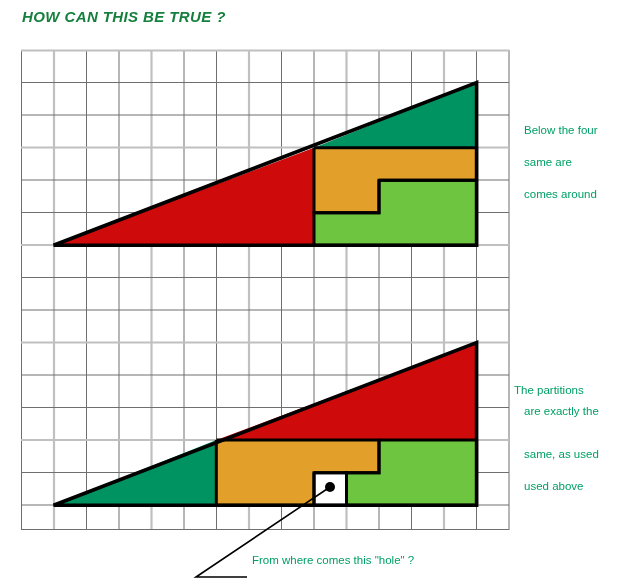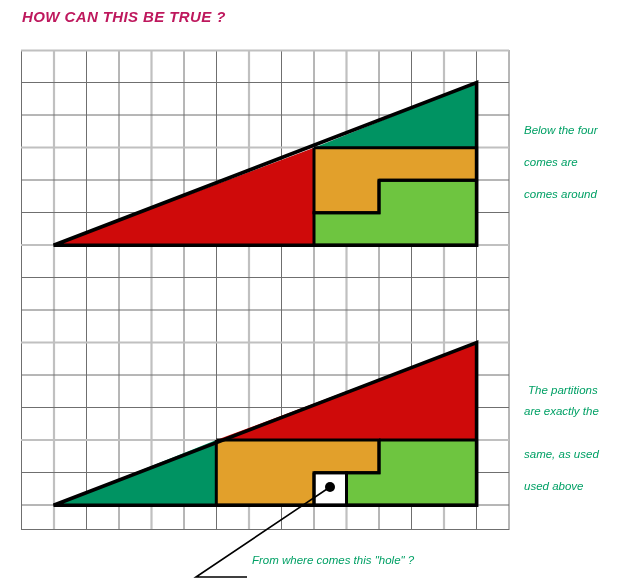--- a/index.html
+++ b/index.html
@@ -14,43 +14,42 @@
     font-family: "Liberation Sans", sans-serif;
     overflow: hidden;
   }
   #page-title {
     position: absolute;
     left: 22px;
     top: 8px;
     font-size: 15px;
     font-weight: bold;
     font-style: italic;
-    color: #be185d;
+    color: #15803d;
     letter-spacing: 0.4px;
     white-space: nowrap;
   }
   .figure-stage {
     position: absolute;
     left: 0;
     top: 0;
     width: 624px;
     height: 588px;
   }
   .annotation {
     position: absolute;
     font-size: 11.5px;
-    font-style: italic;
     color: #00a065;
     white-space: nowrap;
     line-height: 32px;
   }
   .ann-a1 { left: 524px; top: 114px; }
   .ann-a2 { left: 524px; top: 146px; }
   .ann-a3 { left: 524px; top: 178px; }
-  .ann-b1 { left: 528px; top: 374px; }
+  .ann-b1 { left: 514px; top: 374px; }
   .ann-b2 { left: 524px; top: 395px; }
   .ann-b3 { left: 524px; top: 438px; }
   .ann-b4 { left: 524px; top: 470px; text-align: center; }
   .ann-hole { left: 252px; top: 552px; line-height: 16px; }
 </style>
 </head>
 <body>
 
 <div class="figure-stage">
   <svg width="624" height="588" viewBox="0 0 624 588">
@@ -136,21 +135,21 @@
     <g>
       <polyline points="330.0,487.0 196.0,577.0 247.0,577.0" fill="none" stroke="#000000" stroke-width="1.6"></polyline>
       <circle cx="330.0" cy="487.0" r="5" fill="#000000"></circle>
     </g>
   </svg>
 </div>
 
 <div id="page-title">HOW CAN THIS BE TRUE ?</div>
 
 <div class="annotation ann-a1">Below the four</div>
-<div class="annotation ann-a2">comes are</div>
+<div class="annotation ann-a2">same are</div>
 <div class="annotation ann-a3">comes around</div>
 
 <div class="annotation ann-b1">The partitions</div>
 <div class="annotation ann-b2">are exactly the</div>
 <div class="annotation ann-b3">same, as used</div>
 <div class="annotation ann-b4">used above</div>
 
 <div class="annotation ann-hole">From where comes this "hole" ?</div>
 
 </body></html>

